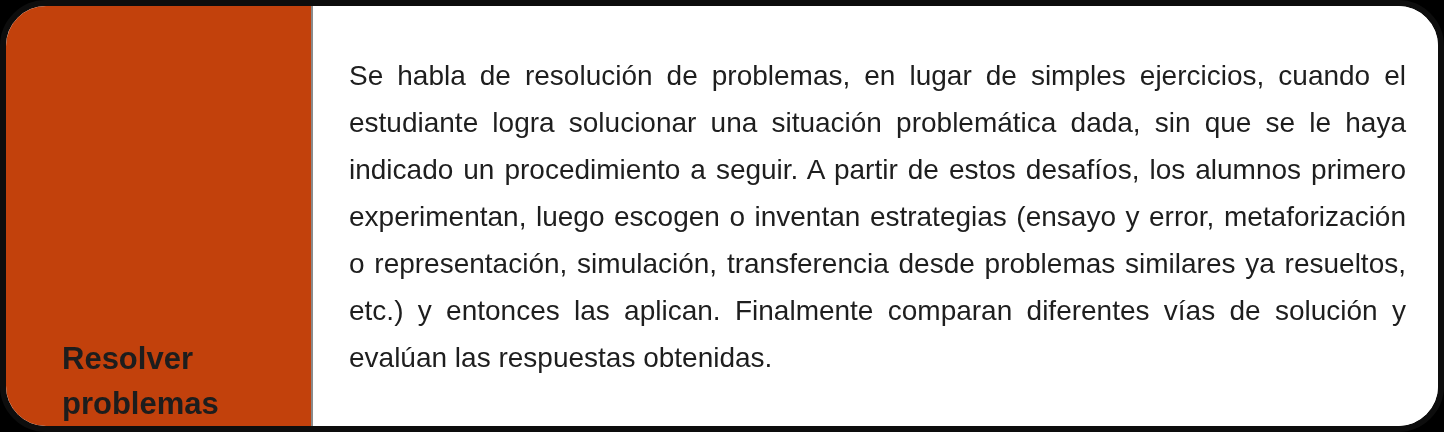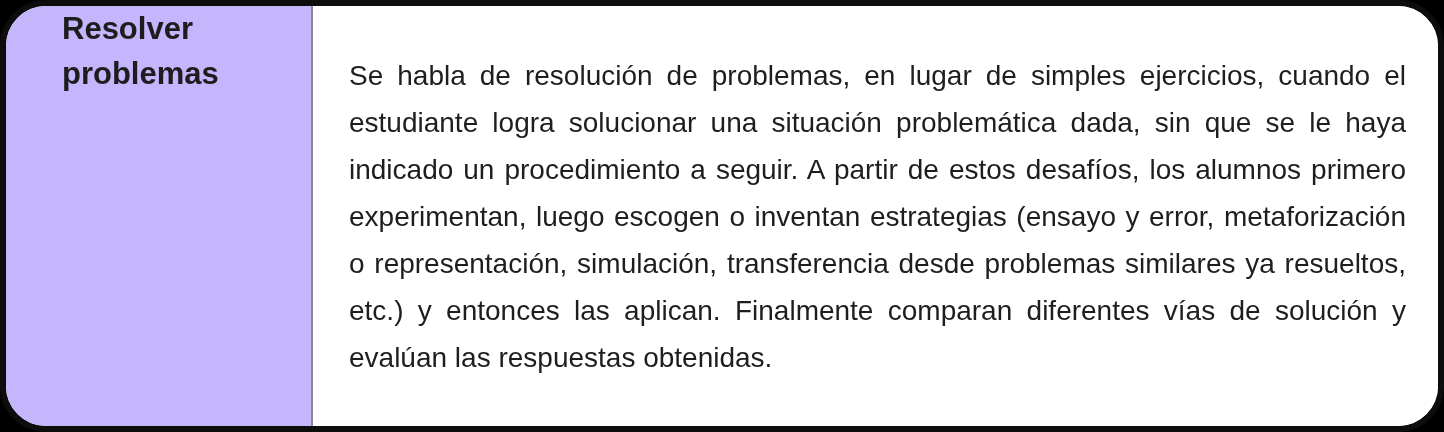--- a/index.html
+++ b/index.html
@@ -20,24 +20,24 @@
     box-sizing: border-box;
     display: flex;
     background: #ffffff;
     border: 6px solid #0d0d0d;
     border-radius: 46px;
     overflow: hidden;
   }
   .label-cell {
     flex: 0 0 307px;
     box-sizing: border-box;
-    background: #c4b5fd;
+    background: #c2410c;
     border-right: 2px solid #8a8a8a;
     display: flex;
-    align-items: flex-start;
+    align-items: flex-end;
     padding-left: 56px;
     padding-right: 18px;
   }
   .label-text {
     font-family: "Liberation Sans", sans-serif;
     font-weight: 700;
     font-size: 31px;
     line-height: 45px;
     color: #1d1d1d;
   }

